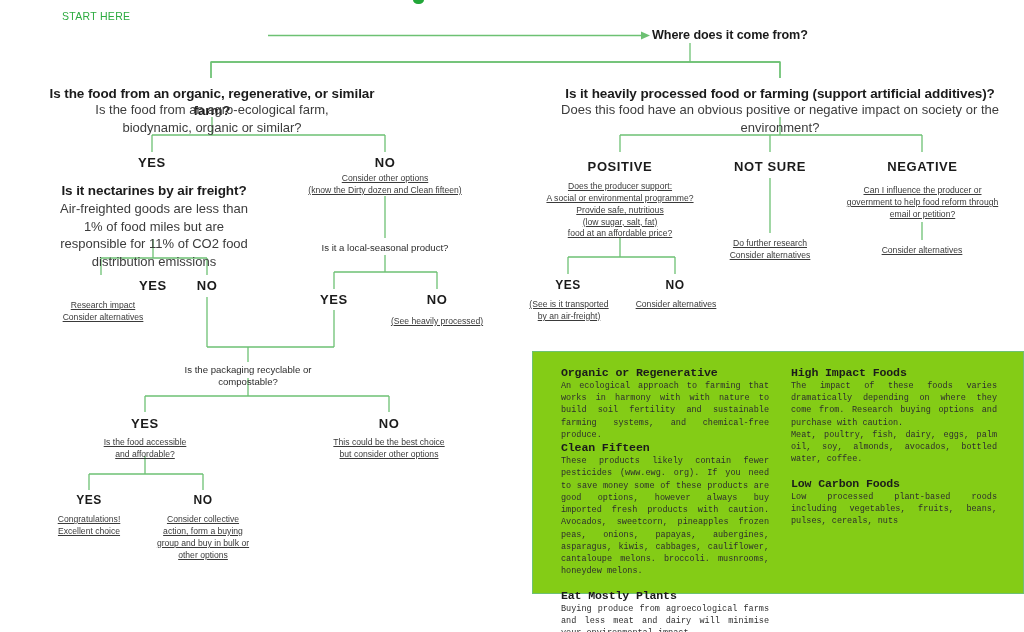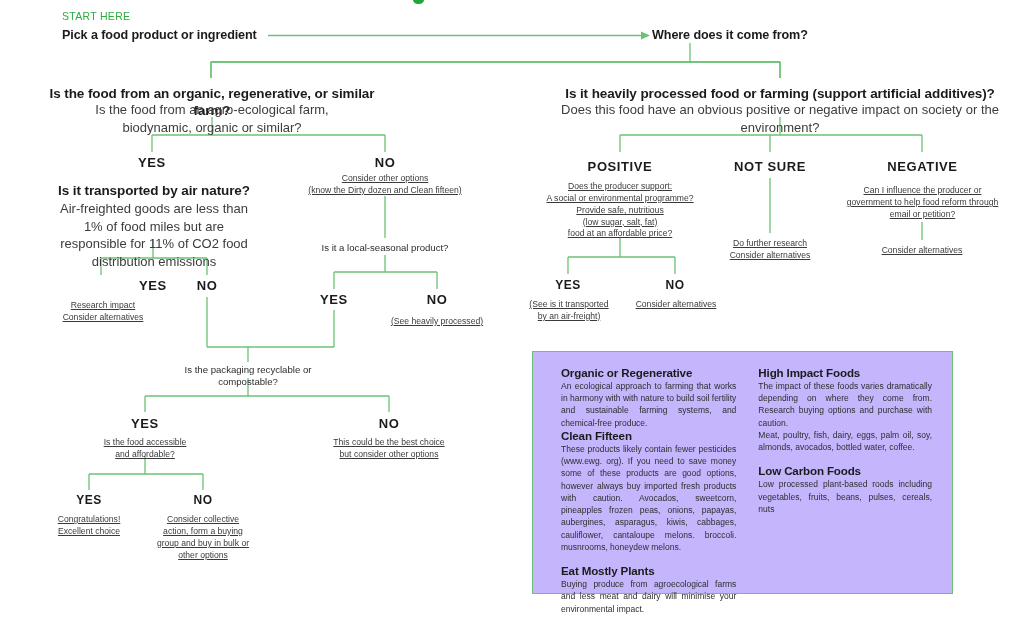--- a/index.html
+++ b/index.html
@@ -82,25 +82,26 @@
     font-weight: 600;
     color: #1b1b1b;
     text-align: left;
     letter-spacing: -0.1px;
   }
   
   #legend {
     position: absolute;
     left: 532px;
     top: 351px;
-    width: 421px;
+    width: 492px;
     height: 243px;
     border: 1.6px solid #6dc173;
     box-sizing: border-box;
-    background: #c4b5fd;
+    background: #84cc16;
+    font-family: Liberation Mono, monospace;
   }
   #legend-inner {
     display: flex;
     gap: 22px;
     padding: 14px 20px 10px 28px;
     box-sizing: border-box;
     height: 100%;
   }
   .legend-col {
     width: 208px;
@@ -193,33 +194,32 @@
       <line x1="568" y1="257" x2="568" y2="274"></line>
       <line x1="675" y1="257" x2="675" y2="274"></line>
 
       <line x1="770" y1="178" x2="770" y2="233"></line>
 
       <line x1="922" y1="222" x2="922" y2="240"></line>
     </g>
   </svg>
 
   <div class="node start-label" style="left:62px; top:10px; width:200px;">START HERE</div>
-  <div class="node start-text" style="left:62px; top:27px; width:230px;">Pick a food product or ingredient</div>
   <div class="node where-text" style="left:652px; top:27px; width:260px;">Where does it come from?</div>
 
   <div class="node q-main" style="left:32px; top:85px; width:360px;">Is the food from an organic, regenerative, or similar farm?</div>
   <div class="node q-sub" style="left:62px; top:101px; width:300px;">Is the food from an agro-ecological farm, biodynamic, organic or similar?</div>
 
   <div class="node yn" style="left:122px; top:155px; width:60px;">YES</div>
   <div class="node yn" style="left:355px; top:155px; width:60px;">NO</div>
 
   <div class="node leaf prewrap" style="left: 295px; top: 173px; width: 180px; white-space: pre-line;">Consider other options
 (know the Dirty dozen and Clean fifteen)</div>
 
-  <div class="node q-main" style="left:43px; top:182px; width:222px;">Is it transported by air nature?</div>
+  <div class="node q-main" style="left:43px; top:182px; width:222px;">Is it nectarines by air freight?</div>
   <div class="node q-sub" style="left:53px; top:200px; width:202px;">Air-freighted goods are less than 1% of food miles but are responsible for 11% of CO2 food distribution emissions</div>
 
   <div class="node yn" style="left:123px; top:278px; width:60px;">YES</div>
   <div class="node yn" style="left:177px; top:278px; width:60px;">NO</div>
   <div class="node leaf prewrap" style="left: 43px; top: 300px; width: 120px; white-space: pre-line;">Research impact
 Consider alternatives</div>
 
   <div class="node q-mid" style="left:305px; top:242px; width:160px;">Is it a local-seasonal product?</div>
   <div class="node yn" style="left:304px; top:292px; width:60px;">YES</div>
   <div class="node yn" style="left:407px; top:292px; width:60px;">NO</div>

